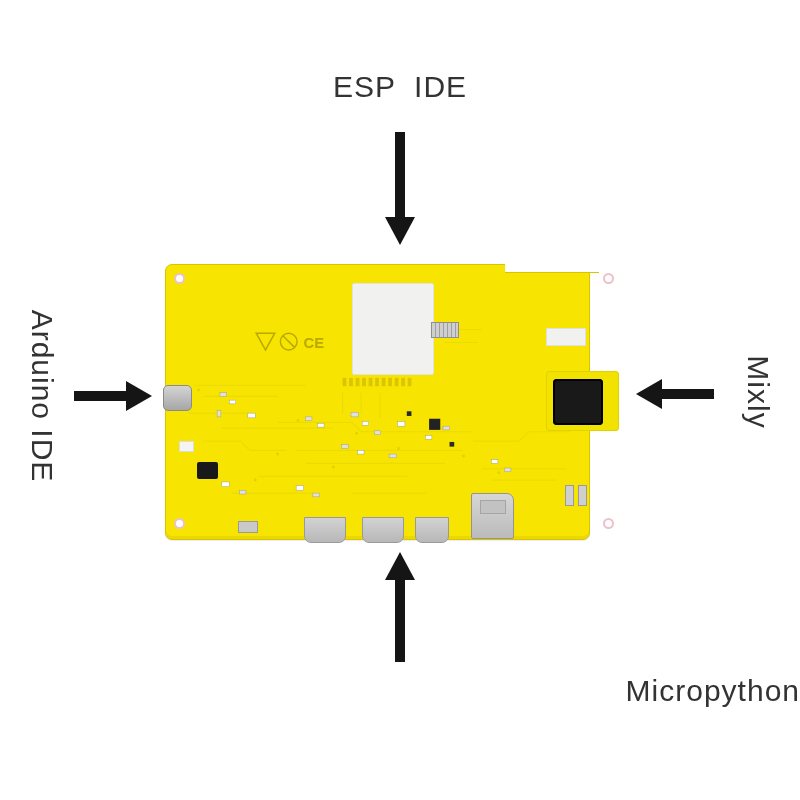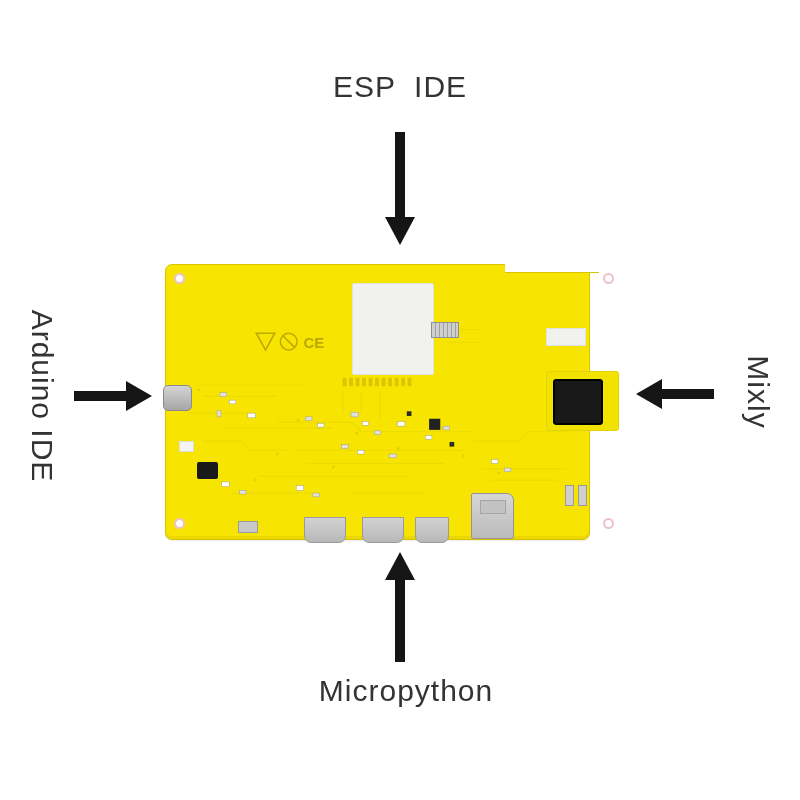--- a/index.html
+++ b/index.html
@@ -19,21 +19,21 @@
   }
   *{margin:0;padding:0;box-sizing:border-box;}
   html,body{background:var(--bg);}
   .stage{
     position:relative;width:800px;height:800px;background:var(--bg);
     overflow:hidden;font-family:"Liberation Sans",sans-serif;color:var(--label);
   }
   
   .label{position:absolute;font-size:30px;letter-spacing:1px;color:var(--label);}
   .label-top{left:0;right:0;top:70px;text-align:center;white-space:pre;}
-  .label-bottom{left:12px;right:0;top:674px;text-align:center;}
+  .label-bottom{left:12px;right:0;top:674px;text-align:right;}
   .label-left{left:42px;top:396px;transform:translate(-50%,-50%) rotate(90deg);white-space:nowrap;}
   .label-right{left:758px;top:392px;transform:translate(-50%,-50%) rotate(90deg);white-space:nowrap;}
   
   .arrow{position:absolute;display:flex;}
   .arrow.vert{flex-direction:column;align-items:center;width:40px;}
   .arrow.horiz{flex-direction:row;align-items:center;height:30px;}
   .shaft-v{width:10px;background:var(--arrow);}
   .shaft-h{height:10px;background:var(--arrow);}
   .head-down{width:0;height:0;border-left:15px solid transparent;border-right:15px solid transparent;border-top:28px solid var(--arrow);}
   .head-up{width:0;height:0;border-left:15px solid transparent;border-right:15px solid transparent;border-bottom:28px solid var(--arrow);}

